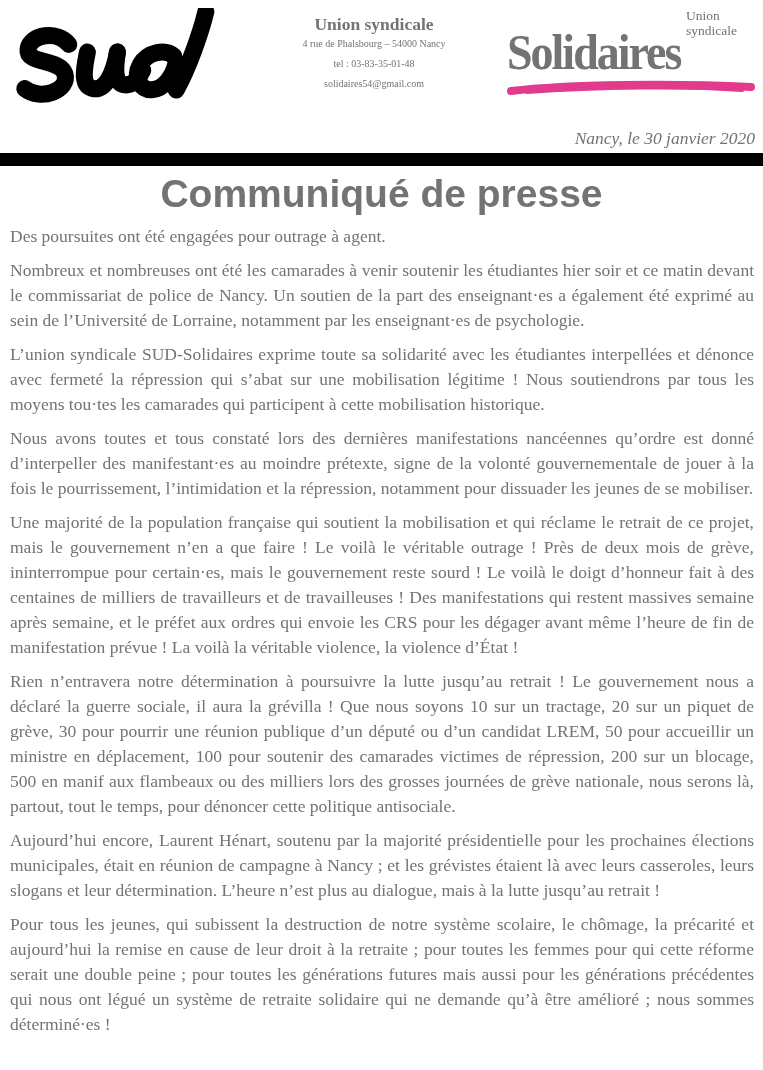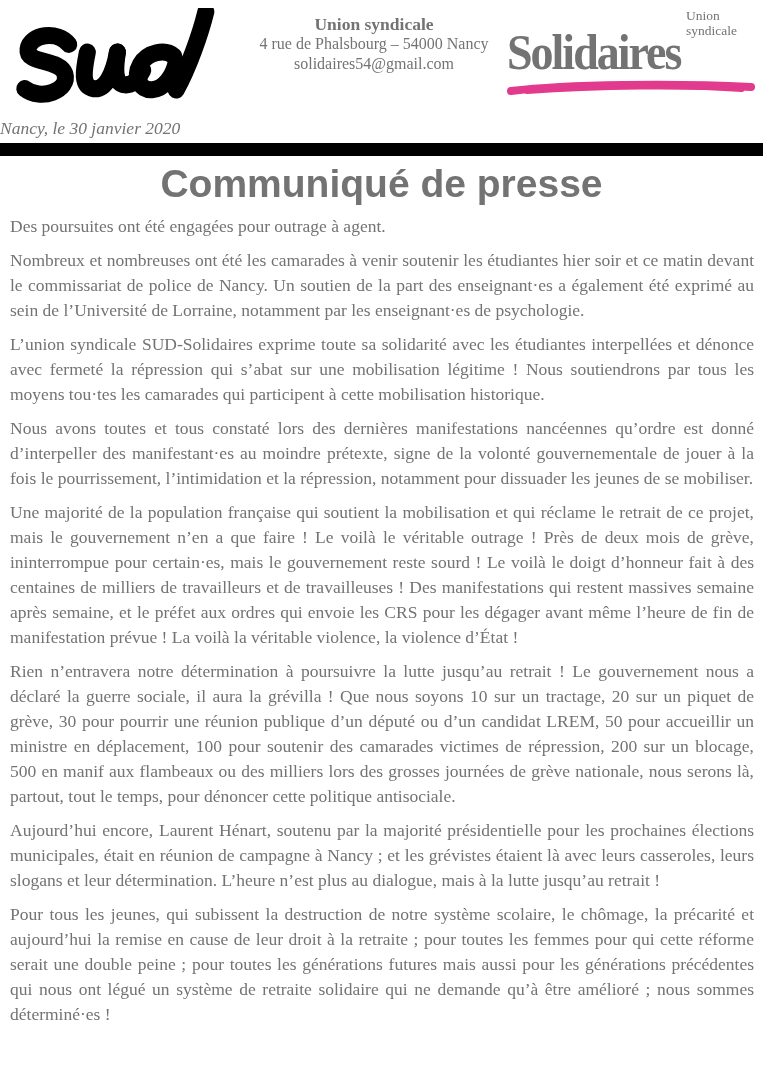--- a/index.html
+++ b/index.html
@@ -33,21 +33,21 @@
     flex: 1 1 auto;
     text-align: center;
     line-height: 20px;
     padding-top: 8px;
   }
   .org-line-bold {
     font-weight: bold;
     font-size: 17.5px;
   }
   .org-line {
-    font-size: 16px;
+    font-size: 10px;
   }
   .logo-solidaires {
     width: 250px;
     flex: 0 0 250px;
     position: relative;
     text-align: right;
     padding-top: 2px;
   }
   .solidaires-small {
     font-size: 13.5px;
@@ -64,25 +64,25 @@
     letter-spacing: -2px;
     line-height: 1;
     margin-top: 24px;
     transform: scaleY(1.12);
     transform-origin: left bottom;
     text-align: left;
     white-space: nowrap;
   }
   .solidaires-swoosh { display: block; margin-top: 2px; }
   .dateline {
-    text-align: left;
+    text-align: right;
     font-style: italic;
     font-size: 17.5px;
     padding-right: 8px;
-    margin-top: 6px;
+    margin-top: 16px;
   }
   .black-bar {
     width: 763px;
     height: 13px;
     background: #000000;
     margin-top: 4px;
   }
   
   .doc-title {
     font-family: "Liberation Sans", sans-serif;
@@ -122,20 +122,21 @@
           <path d="M168,52 C160,44 142,46 134,58 C126,70 132,84 144,84 C156,84 166,72 170,58"></path>
 
           <path d="M203,10 C196,32 182,64 168,86"></path>
         </g>
       </svg>
     </div>
 
     <div class="org-block">
       <div class="org-line-bold">Union syndicale</div>
       <div class="org-line">4 rue de Phalsbourg – 54000 Nancy</div>
+      <div class="org-line">tel : 03-83-35-01-48</div>
       <div class="org-line">solidaires54@gmail.com</div>
     </div>
 
     <div class="logo-solidaires">
       <div class="solidaires-small">
         <div>Union</div>
         <div>syndicale</div>
       </div>
       <div class="solidaires-wordmark">Solidaires</div>
       <svg class="solidaires-swoosh" width="248" height="16" viewBox="0 0 248 16" xmlns="http://www.w3.org/2000/svg">

